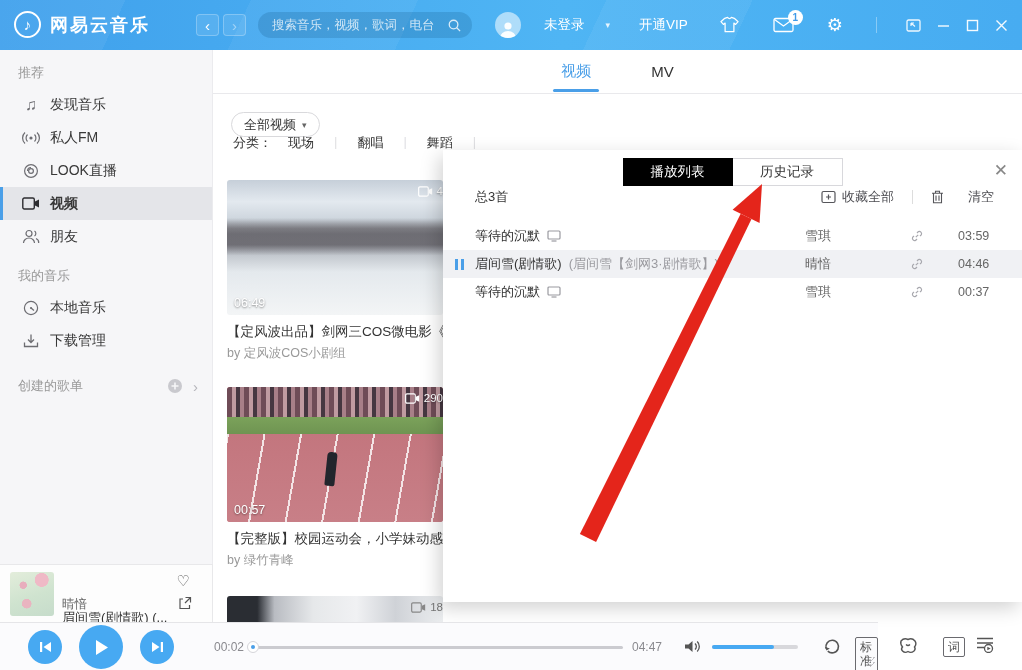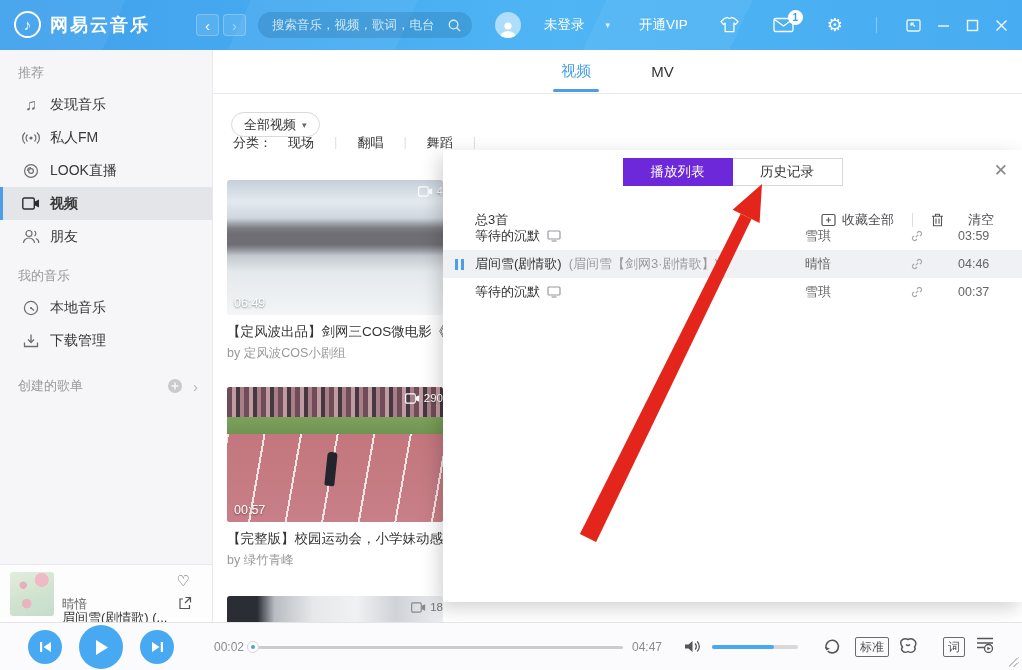--- a/index.html
+++ b/index.html
@@ -73,24 +73,24 @@
   .thumb2-track { position:absolute; left:0; top:35%; width:100%; height:65%; background:
       repeating-linear-gradient(100deg, rgba(255,255,255,0.8) 0 2px, rgba(255,255,255,0) 2px 36px),
       linear-gradient(180deg,#c3767e,#c87f87); }
   .dancer { position:absolute; left:46%; top:48%; width:10px; height:34px; background:#22252c; border-radius:4px 4px 2px 2px; transform:rotate(6deg); }
   .thumb3 { background:linear-gradient(90deg,#2a2d33 0 14%,#b9bcc2 22%,#e6e8ea 40%,#f0f1f3 60%,#cfd2d7 78%,#eceef0 100%); }
 
   
   .panel { position:absolute; left:443px; top:150px; width:579px; height:452px; background:#fff; box-shadow:-4px 6px 18px rgba(0,0,0,0.18); z-index:20; }
   .panel-tabs { position:absolute; left:0; right:0; top:8px; display:flex; justify-content:center; }
   .ptab { width:110px; height:28px; display:flex; align-items:center; justify-content:center; font-size:13.5px; }
-  .ptab.active { background:#6d28d9; color:#fff; }
+  .ptab.active { background:#000000; color:#fff; }
   .ptab.inactive { background:#fff; color:#333; border:1px solid #d8d8dc; border-left:none; }
   .panel-close { position:absolute; right:14px; top:12px; color:#888; font-size:17px; line-height:1; }
-  .panel-sub { position:absolute; left:0; right:0; top:56px; height:28px; display:flex; align-items:center; padding:0 28px 0 32px; font-size:13px; color:#333; }
+  .panel-sub { position:absolute; left:0; right:0; top:33px; height:28px; display:flex; align-items:center; padding:0 28px 0 32px; font-size:13px; color:#333; }
   .psub-right { margin-left:auto; display:flex; align-items:center; gap:8px; color:#4d4d52; }
   .psub-sep { width:1px; height:14px; background:#ddd; margin:0 10px; }
   .track-row { position:absolute; left:0; right:0; height:28px; display:flex; align-items:center; font-size:13px; color:#333; }
   .track-row.playing { background:#f0f1f4; }
   .tr-status { width:32px; display:flex; justify-content:center; }
   .pause-bars { display:flex; gap:3px; }
   .pause-bars i { width:3px; height:11px; background:#4a9fe8; }
   .tr-title { display:flex; align-items:center; gap:7px; width:330px; overflow:hidden; white-space:nowrap; }
   .tr-sub { color:#9a9a9f; }
   .tr-artist { width:105px; color:#666; }
@@ -107,21 +107,21 @@
       radial-gradient(circle at 72% 18%, #efb9c6 0 14%, rgba(0,0,0,0) 15%),
       radial-gradient(circle at 30% 30%, #e8aeBD 0 8%, rgba(0,0,0,0) 9%),
       radial-gradient(circle at 38% 72%, #e9b4c0 0 11%, rgba(0,0,0,0) 12%),
       linear-gradient(160deg,#e3eddb,#cfe3cf 55%,#c6dccb); }
   .np-title { position:absolute; left:62px; top:9px; width:112px; font-size:13px; color:#333; white-space:nowrap; overflow:hidden;margin-top:35px; }
   .np-artist { position:absolute; left:62px; top:31px; font-size:12.5px; color:#666; }
   .np-heart { position:absolute; right:22px; top:7px; color:#555; font-size:15px; }
   .np-share { position:absolute; right:20px; top:31px; color:#555; display:flex; }
 
   
-  .playerbar { position:absolute; left:0; top:622px; width:1022px; height:48px; background:#fbfbfd; border-top:1px solid #e5e5e8; z-index:25; }
+  .playerbar { position:absolute; left:0; top:622px; width:878px; height:48px; background:#fbfbfd; border-top:1px solid #e5e5e8; z-index:25; }
   .pb-btn { position:absolute; border-radius:50%; background:#47a9f2; display:flex; align-items:center; justify-content:center; }
   .pb-prev { left:28px; top:7px; width:34px; height:34px; }
   .pb-play { left:79px; top:2px; width:44px; height:44px; }
   .pb-next { left:140px; top:7px; width:34px; height:34px; }
   .pb-time { position:absolute; top:17px; font-size:12px; color:#8a8a8f; }
   .pb-elapsed { left:214px; }
   .pb-total { left:632px; }
   .pb-track { position:absolute; left:250px; top:23px; width:373px; height:3px; border-radius:2px; background:#cbcbd0; }
   .pb-thumb { position:absolute; left:247px; top:18px; width:12px; height:12px; border-radius:50%; background:#fff; border:1px solid #d5d5da; }
   .pb-thumb::after { content:""; position:absolute; left:3px; top:3px; width:4px; height:4px; border-radius:50%; background:#4a9fe8; }

